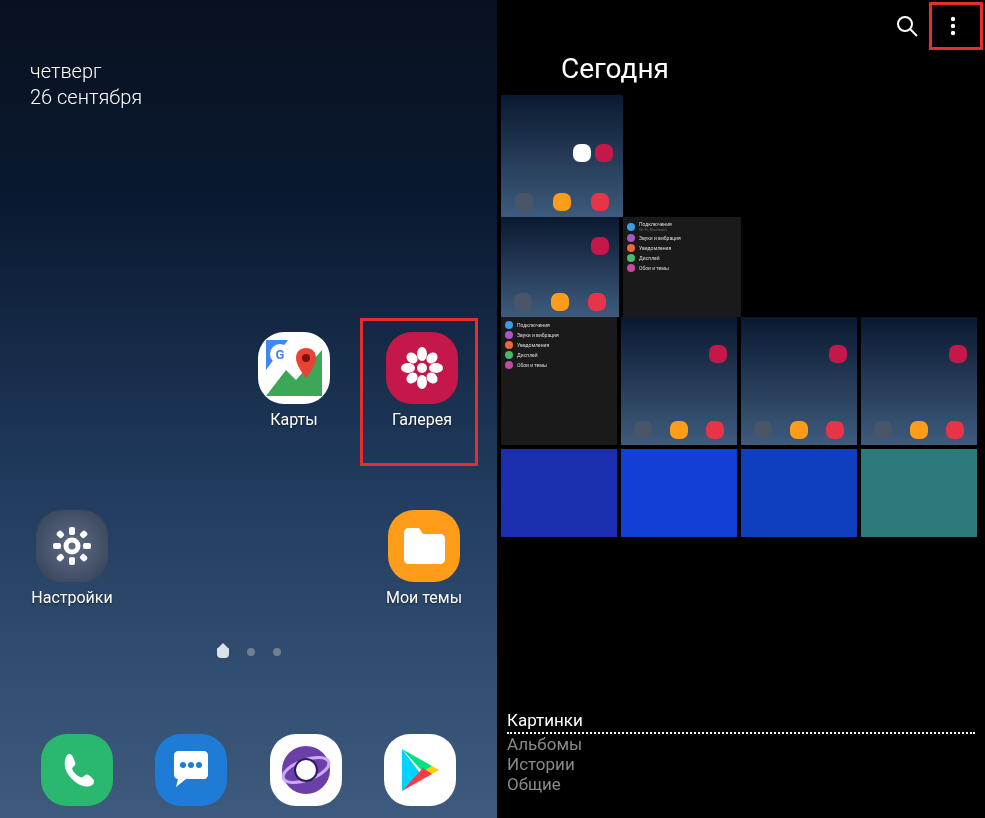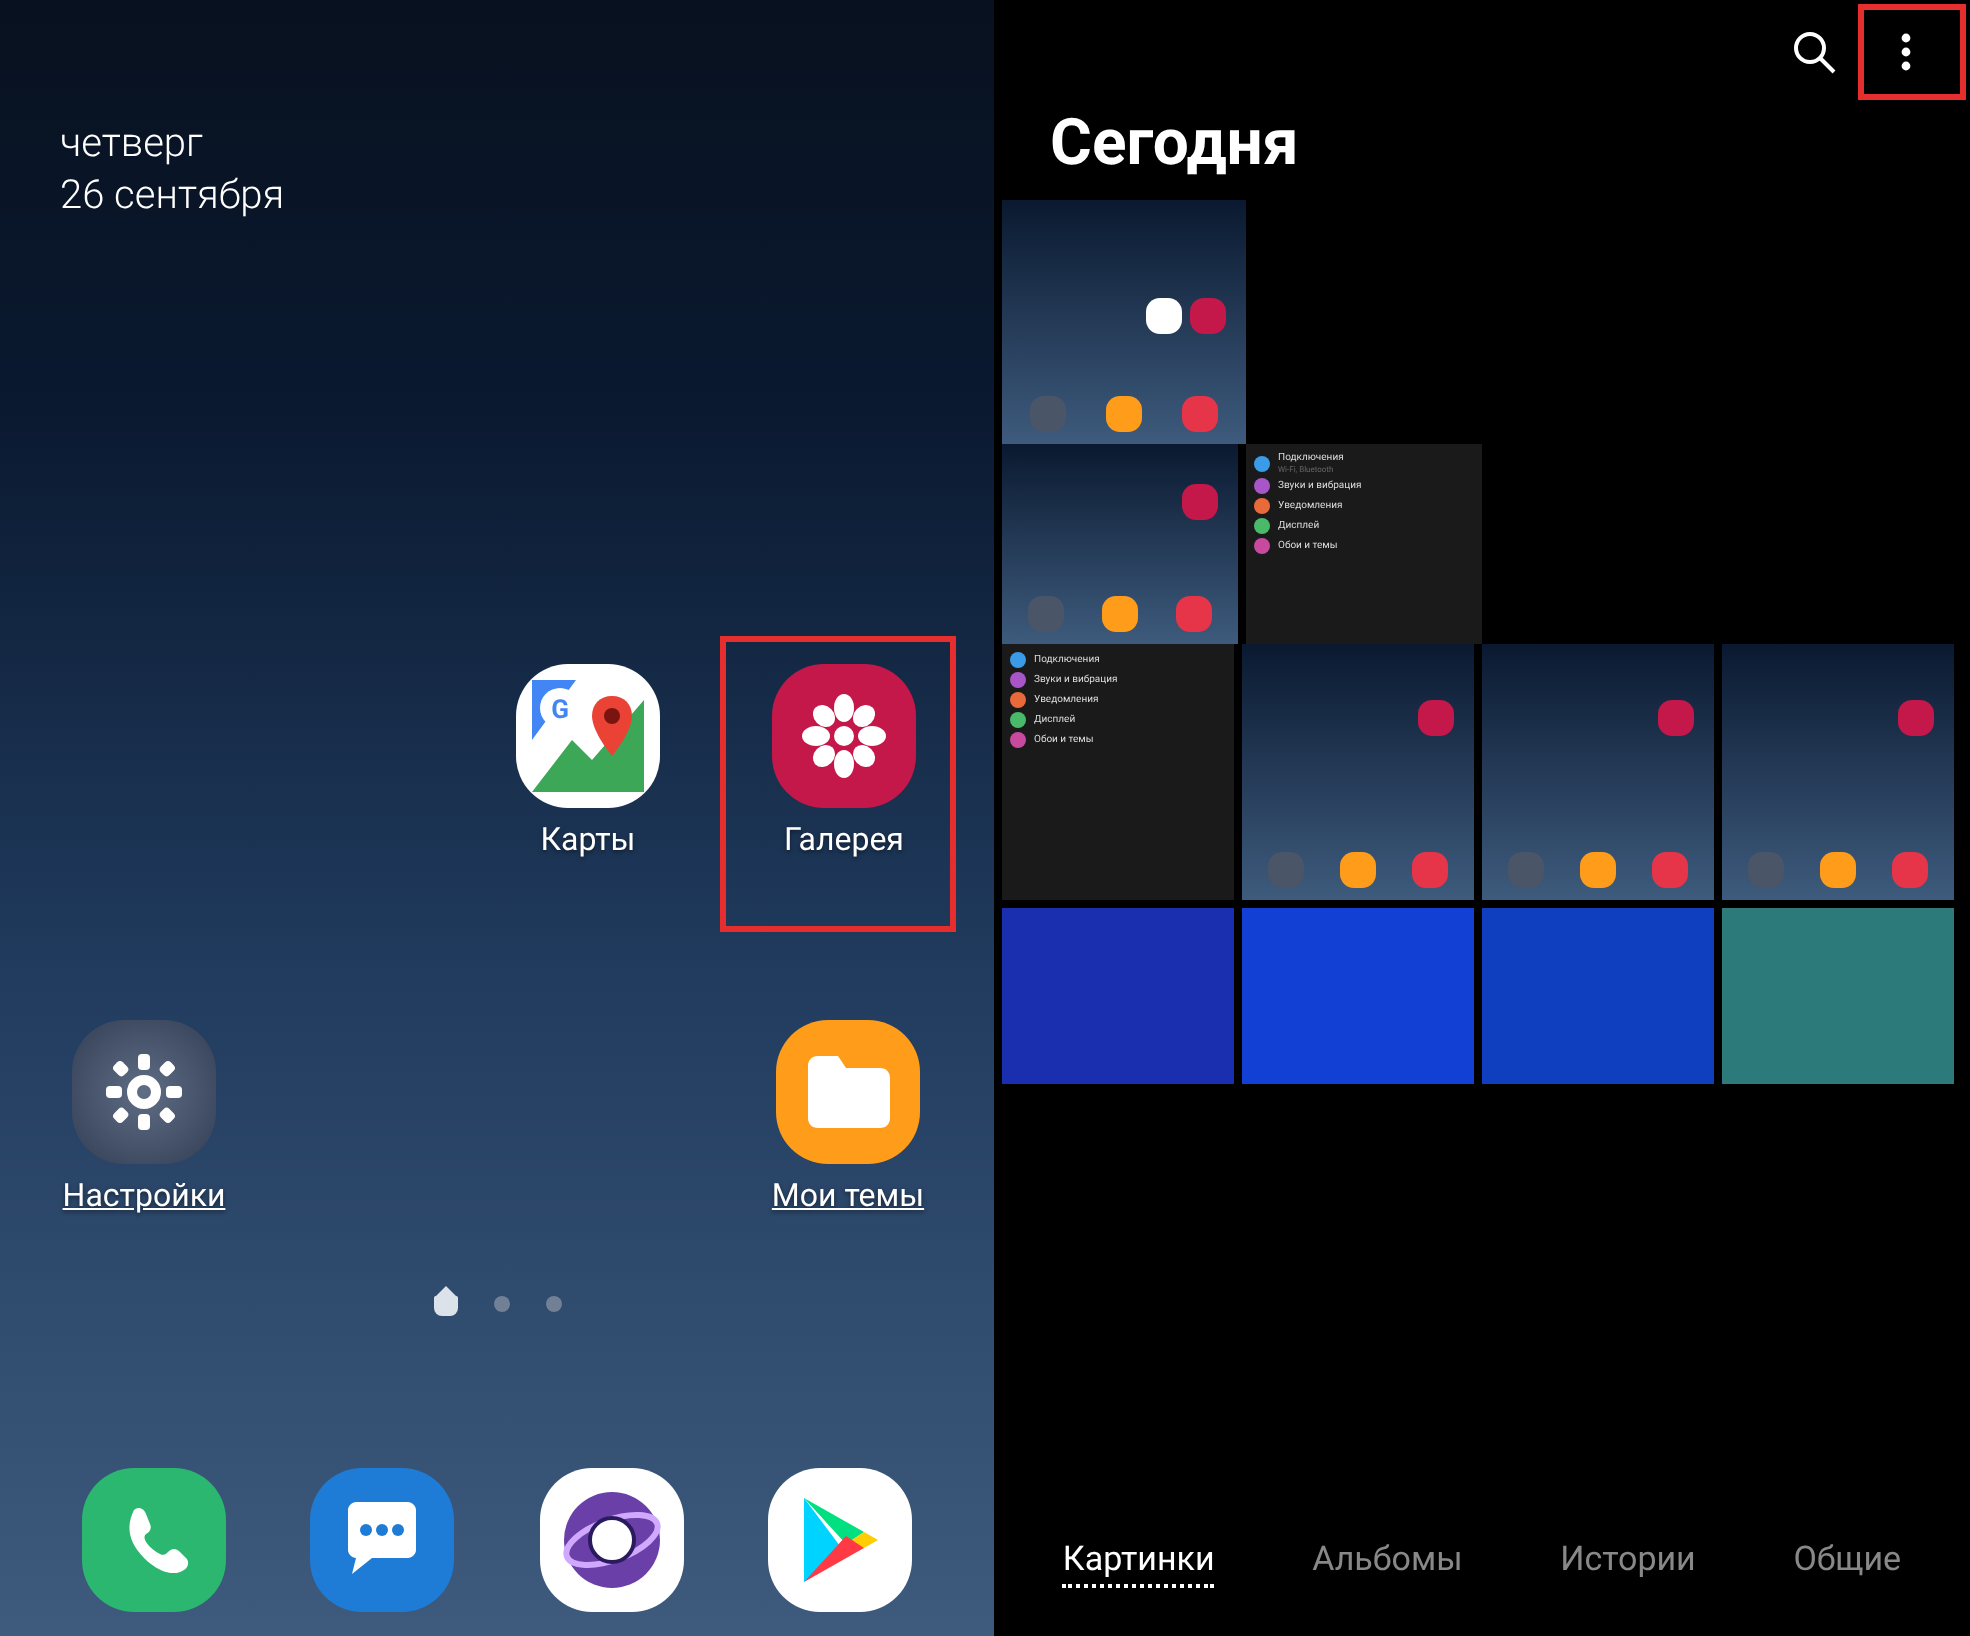--- a/index.html
+++ b/index.html
@@ -9,50 +9,50 @@
   .home-screen {
     width: 497px; height: 818px;
     background: linear-gradient(to bottom, #08111f 0%, #0a1930 25%, #213c5f 60%, #3e5b7d 100%);
     position: relative; color: #fff;
   }
   .status-row { display: flex; align-items: flex-start; padding: 58px 30px 0 30px; }
   .date-block { font-size: 20px; line-height: 1.3; font-weight: 300; }
   .clock { font-size: 66px; font-weight: 300; letter-spacing: -2px; }
   
   .icon-row-1 { position: absolute; top: 332px; left: 240px; display: flex; gap: 20px; }
-  .icon-row-2 { position: absolute; top: 510px; left: 8px; display: flex; gap: 20px; width: 480px; justify-content: space-between; padding: 0 10px; text-decoration: underline; }
+  .icon-row-2 { position: absolute; top: 510px; left: 8px; display: flex; gap: 20px; width: 480px; justify-content: space-between; padding: 0 10px; }
   .dock { position: absolute; bottom: 12px; left: 0; right: 0; display: flex; justify-content: space-around; padding: 0 20px; }
   
   .app { width: 108px; display: flex; flex-direction: column; align-items: center; gap: 6px; cursor: pointer; }
   .app-icon { width: 72px; height: 72px; border-radius: 26px; display: flex; align-items: center; justify-content: center; position: relative; }
   .app-label { font-size: 16px; color: #fff; text-shadow: 0 1px 2px rgba(0,0,0,0.5); white-space: nowrap; }
   
   .highlight-box { position: absolute; border: 3px solid #e62e2e; pointer-events: none; }
   .hl-gallery { top: 318px; left: 360px; width: 118px; height: 148px; }
   
   .page-dots { position: absolute; top: 648px; left: 0; right: 0; display: flex; justify-content: center; gap: 18px; }
   .dot { width: 8px; height: 8px; border-radius: 50%; background: #728096; }
   .dot.home { width: 12px; height: 10px; background: #dbe2ea; border-radius: 1px 1px 4px 4px; position: relative; }
   .dot.home::before { content:""; position:absolute; top:-5px; left:0; border-left:6px solid transparent; border-right:6px solid transparent; border-bottom:6px solid #dbe2ea; }
   
   
   .gallery-screen { width: 488px; height: 818px; background: #000; color: #fff; position: relative; }
   .gallery-top { display: flex; justify-content: flex-end; align-items: center; gap: 22px; padding: 14px 20px 0 0; }
   .top-icon { width: 24px; height: 24px; display:flex; align-items:center; justify-content:center; cursor:pointer; }
   .hl-more { position: absolute; top: 2px; right: 2px; width: 54px; height: 48px; border: 3px solid #e62e2e; pointer-events:none; }
   
-  .section-title { font-size: 32px; font-weight: 700; padding: 14px 0 10px 28px; }
+  .section-title { font-size: 28px; font-weight: 400; padding: 14px 0 10px 28px; margin-left: 36px; }
   .thumb-grid { display: flex; flex-wrap: wrap; gap: 4px; padding-left: 4px; }
   .thumb { background:#182a44; position:relative; overflow:hidden; }
   .t1 { width: 122px; height: 122px; }
   .t2 { width: 118px; height: 100px; }
   .t3 { width: 116px; height: 128px; }
   .t-row3 { width:116px; height:88px; }
   
-  .bottom-tabs { position:absolute; bottom:0; left:0; right:0; display:flex; justify-content:space-around; padding: 18px 10px 24px; background:#000; }
+  .bottom-tabs { position:absolute; bottom:0; left:0; right:0; display:flex; justify-content:space-around; padding: 18px 10px 24px; background:#000;flex-direction:column; }
   .tab { font-size: 17px; color: #888; cursor:pointer; }
   .tab.active { color: #fff; border-bottom: 2px dotted #fff; padding-bottom: 2px; }
   
   
   svg { display:block; }
   
   
   .mini-icons { position:absolute; bottom:6px; left:6px; right:6px; display:flex; gap:4px; justify-content:space-around; }
   .mini { width:18px; height:18px; border-radius:7px; }
   .mini-row-top { position:absolute; top:40%; left:6px; right:6px; display:flex; gap:4px; justify-content:flex-end; padding-right:4px; }

